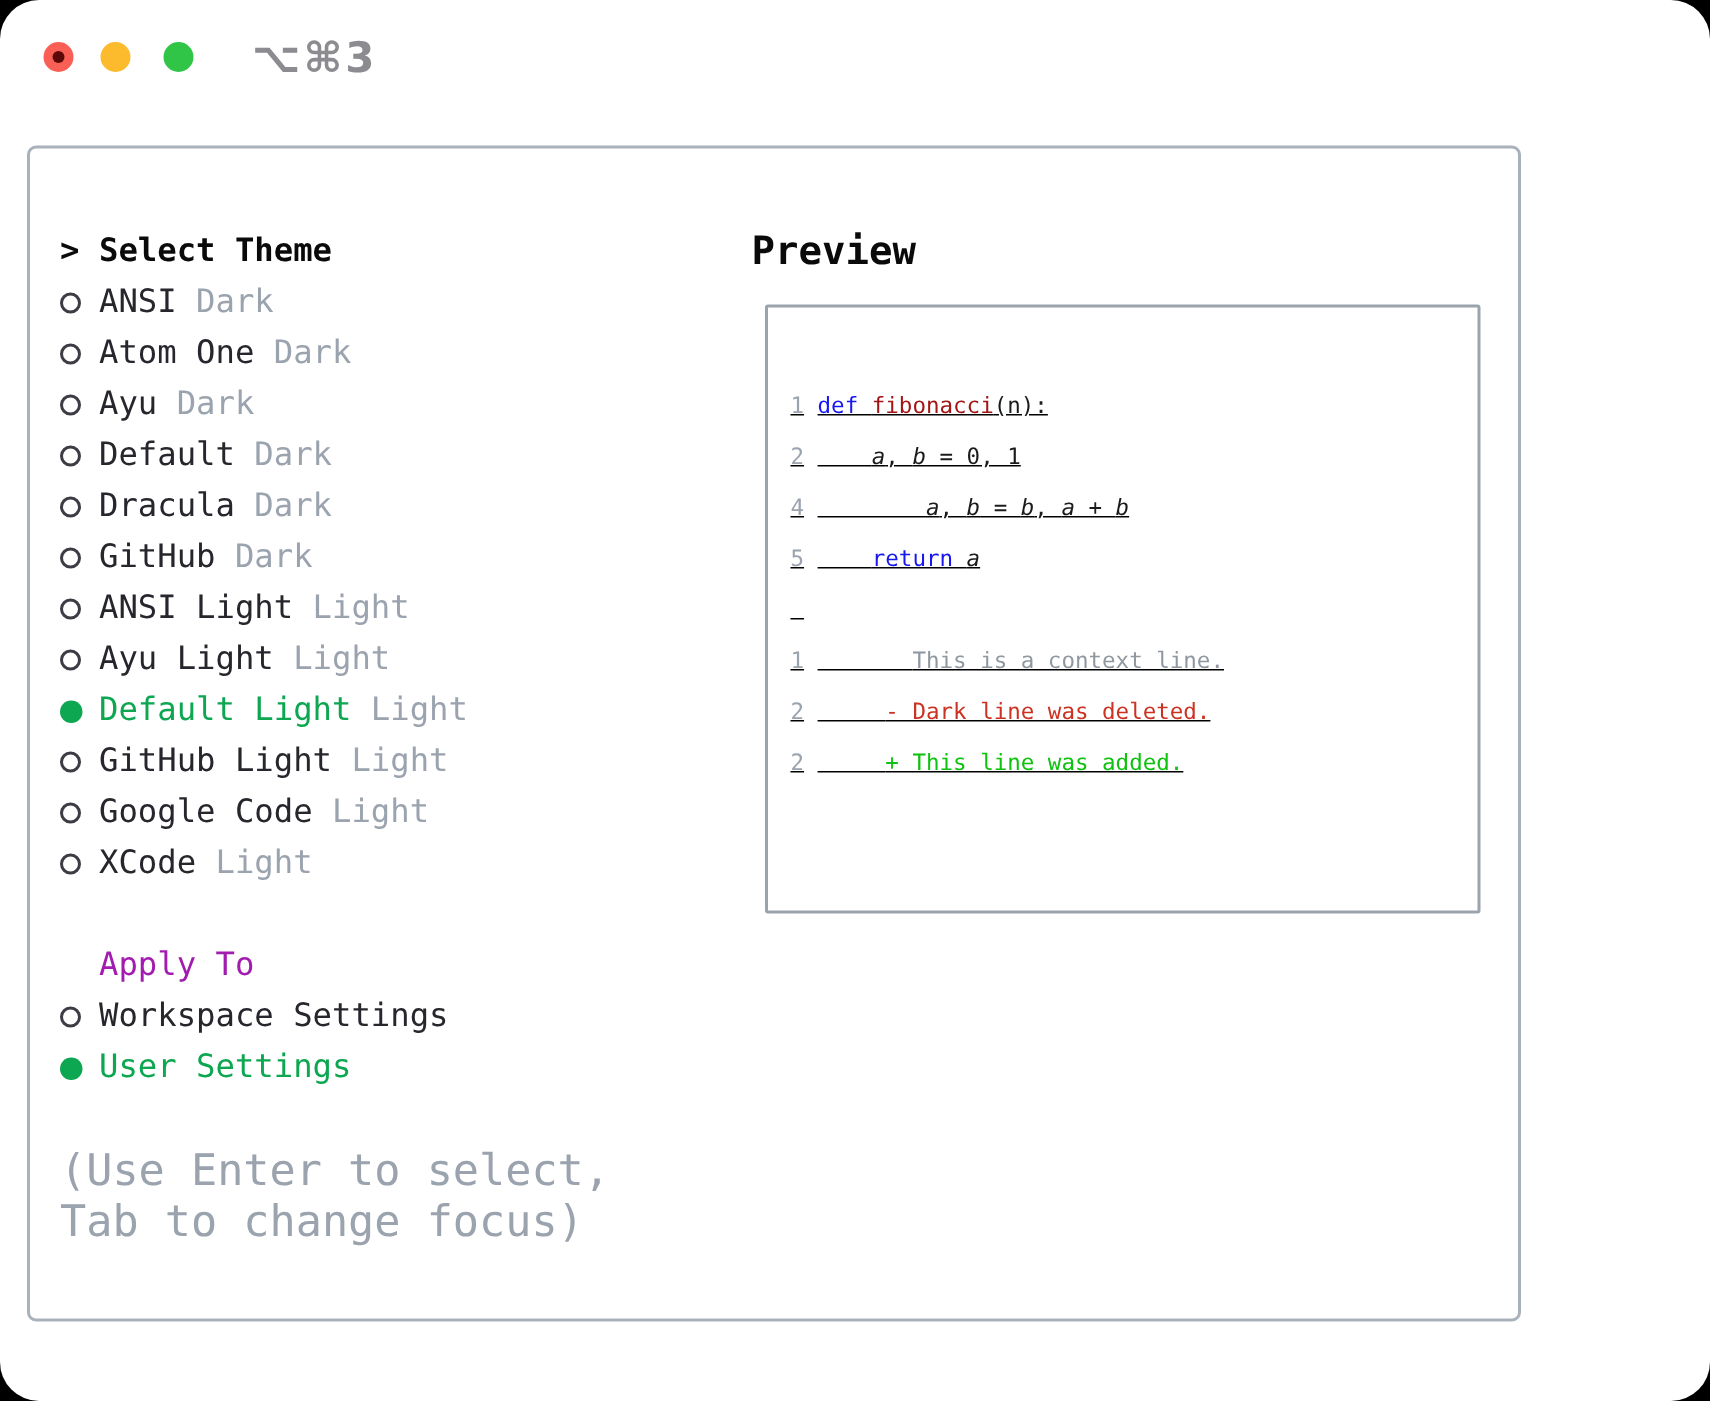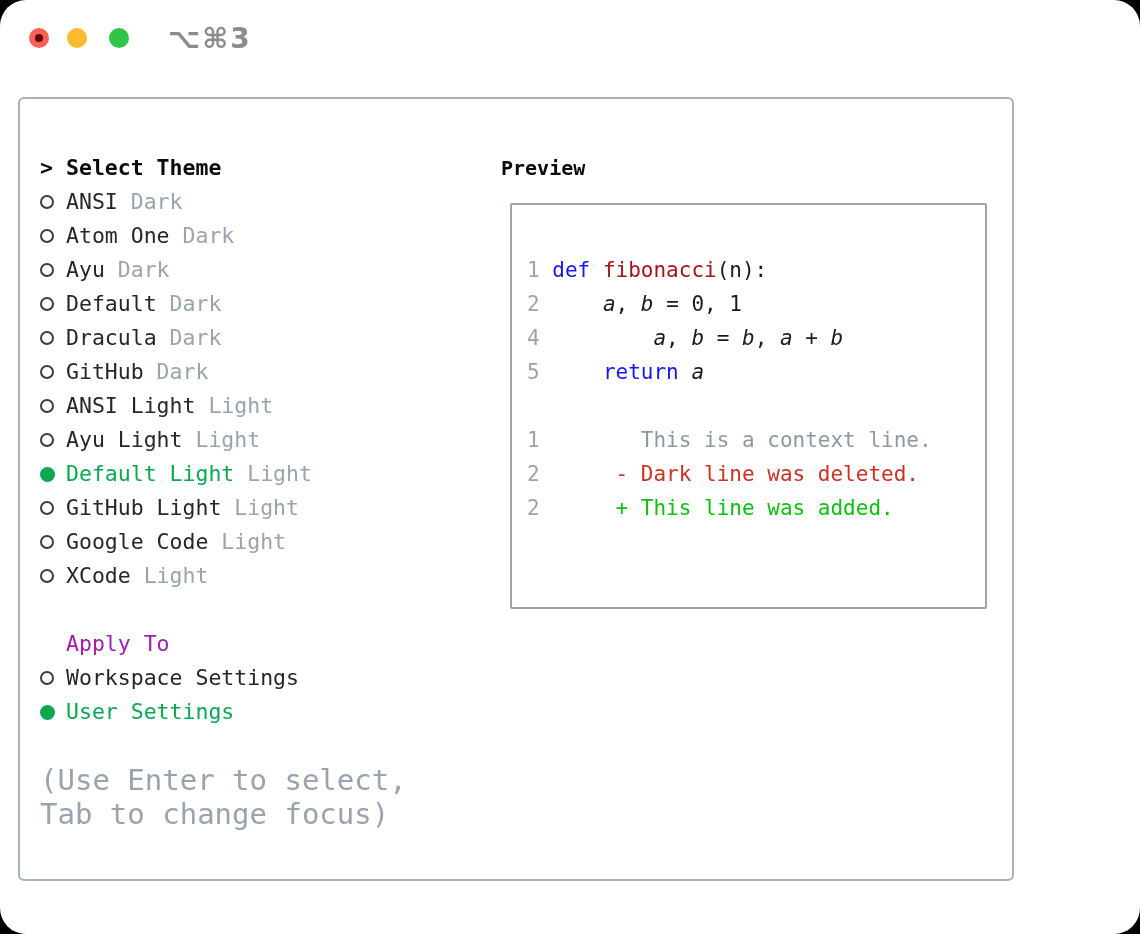--- a/index.html
+++ b/index.html
@@ -51,29 +51,29 @@
   .item-label.selected{color:var(--green);}
   .variant{color:var(--muted);}
   .gap-row{height:34px;}
   .help{
     color:var(--muted);width:420px;margin-top:0;
     font-size:29px;line-height:34px;
   }
   
   .preview-label{
     position:absolute;left:481px;top:52px;height:34px;line-height:34px;
-    font-size:20px;font-weight:bold;color:#0a0a0a;
+    font-size:26px;font-weight:bold;color:#0a0a0a;
   }
   .preview-box{
     position:absolute;left:490px;top:104px;width:477px;height:406px;
     border:2px solid var(--border-box);border-radius:2px;background:#fff;
     box-sizing:border-box;padding:48px 0 0 15px;overflow:hidden;
   }
   .code-line{
-    white-space:pre;font-size:21px;line-height:34px;height:34px;
+    white-space:pre;font-size:15px;line-height:34px;height:34px;text-decoration:underline;
   }
   .ln{color:var(--muted);margin-right:1ch;}
   .tk-plain{color:#1b1b1b;}
   .tk-keyword{color:var(--kw-blue);}
   .tk-function{color:var(--fn-red);}
   .tk-variable{color:#1b1b1b;font-style:italic;}
   .tk-context{color:#8f97a0;text-align:center;}
   .tk-deleted{color:var(--diff-red);}
   .tk-added{color:var(--diff-green);}
 </style>

